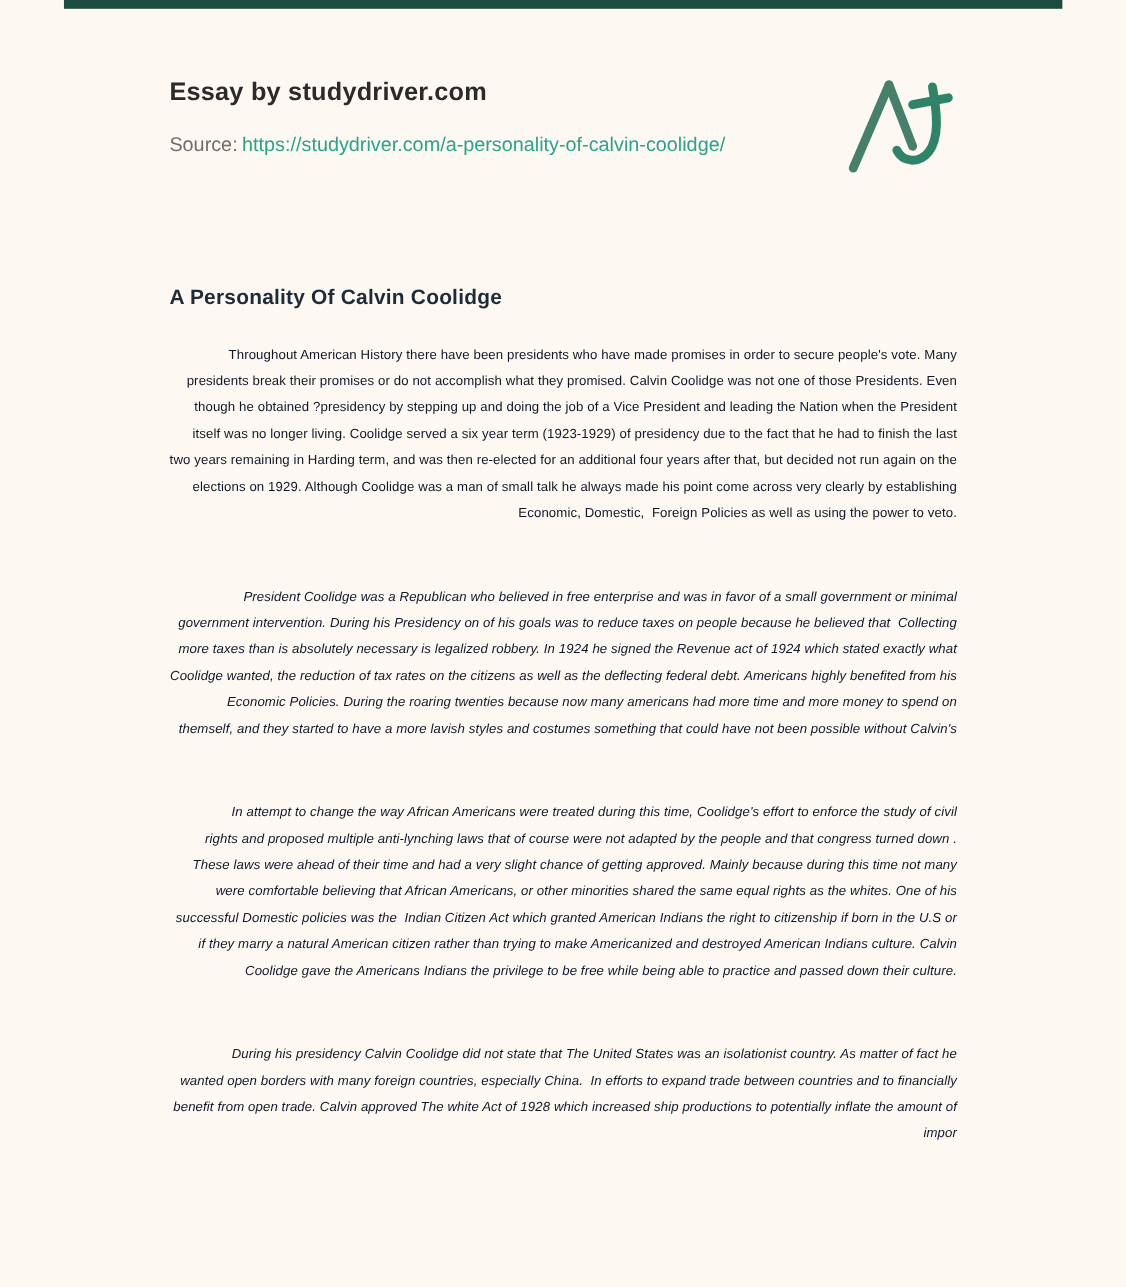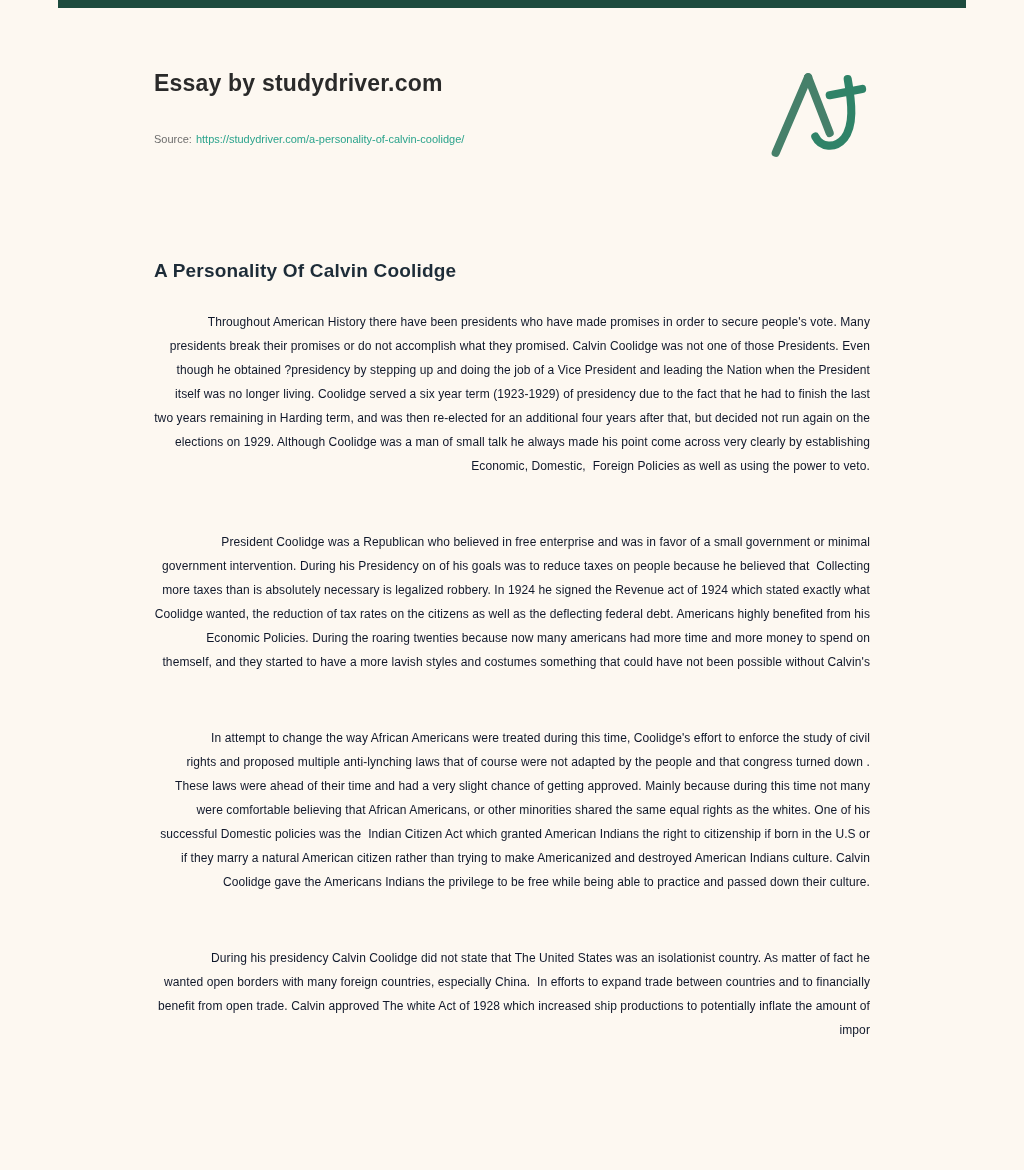--- a/index.html
+++ b/index.html
@@ -33,22 +33,22 @@
   }
 
   .byline {
     font-size: 23px;
     font-weight: 700;
     color: #2a2a2a;
     letter-spacing: 0.2px;
   }
 
   .source-line {
-    margin-top: 36px;
-    font-size: 11px;
+    margin-top: 24px;
+    font-size: 18px;
     color: #6d6d6d;
   }
 
   .source-url {
     color: #2ba38c;
     text-decoration: none;
     margin-left: 4px;
   }
 
   .logo {
@@ -70,21 +70,21 @@
     margin-top: 28px;
     margin-bottom: 52px;
     font-size: 12px;
     line-height: 24px;
     color: #0f172a;
     white-space: pre-wrap;
     letter-spacing: 0.1px;
     text-align: right;
   }
 
-  .para + .para { margin-top: 0; }
+  .para + .para { margin-top: 0; font-style: italic; }
 
   .para.indent { text-indent: 34px; }
 </style>
 </head>
 <body>
 
 <div class="page">
   <div class="top-bar"></div>
 
   <div class="content">

